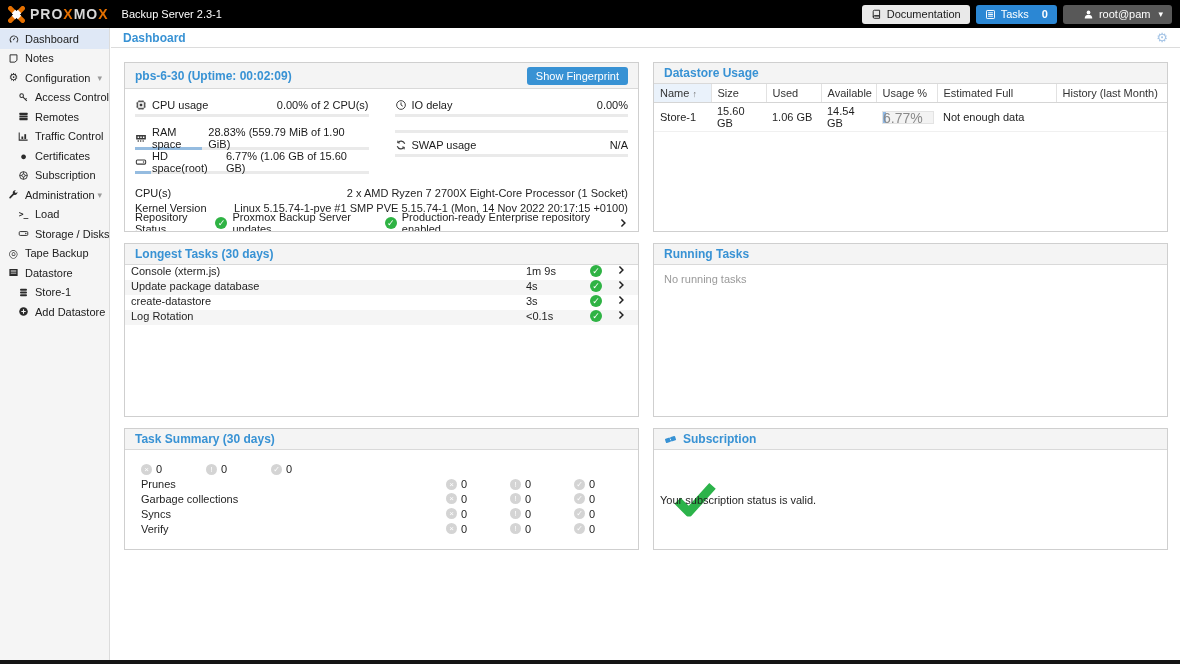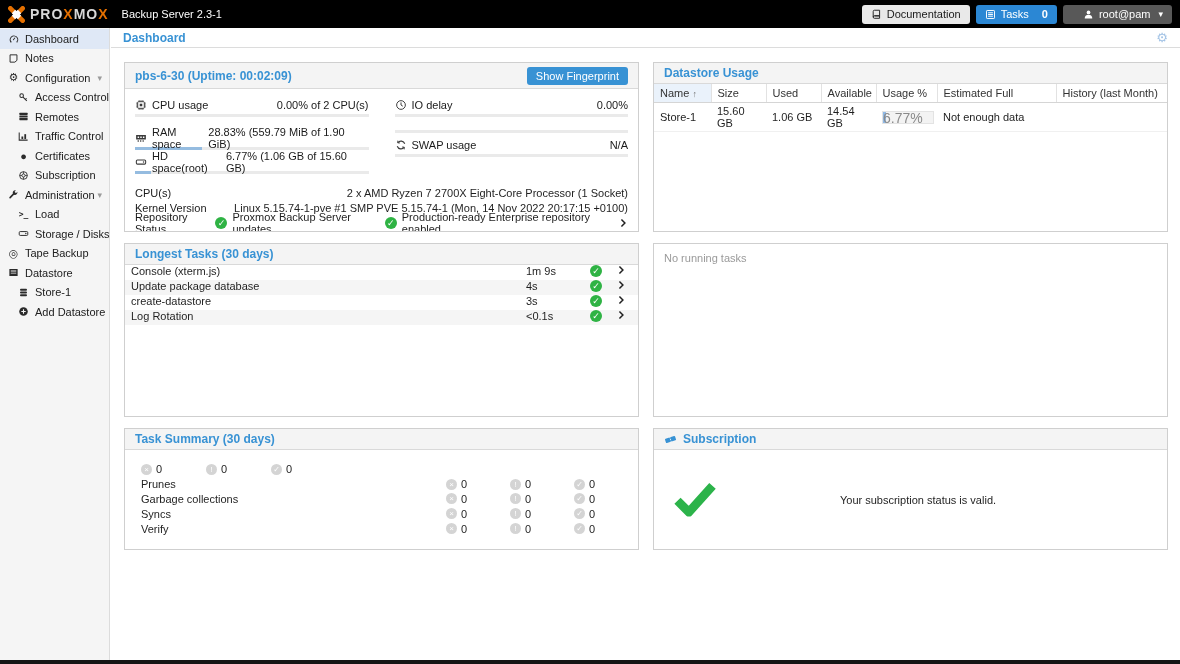--- a/index.html
+++ b/index.html
@@ -94,21 +94,21 @@
   .ts-body { padding-top:12px; }
   .ts-row { display:flex; align-items:center; height:14.8px; padding-left:16px; cursor:pointer; }
   .ts-lbl { width:310px; }
   .ts-col { width:65px; display:flex; align-items:center; gap:4px; }
   .gray-circ { width:11px; height:11px; border-radius:50%; background:#d4d4d4; color:#fff;
     font-size:8px; line-height:11px; text-align:center; flex:none; }
 
   
   .sub-body { position:relative; height:100%; }
   .big-check { position:absolute; left:20px; top:50%; transform:translateY(-50%); }
-  .sub-text { position:absolute; left:15px; right:0; top:50%; transform:translateY(-50%); text-align:center; }
+  .sub-text { position:absolute; left:6px; right:0; top:50%; transform:translateY(-50%); }
 </style>
 </head>
 <body>
 
 <div class="top-header">
   <div class="logo">
     <svg width="17" height="17" viewBox="0 0 18 18">
       <path d="M2.5 2.5L15.5 15.5M15.5 2.5L2.5 15.5" stroke="#e57000" stroke-width="5" stroke-linecap="round"></path>
       <path d="M5.8 5.8L12.2 12.2M12.2 5.8L5.8 12.2" stroke="#fff" stroke-width="5"></path>
     </svg>
@@ -496,20 +496,23 @@
           <span class="lt-ch chev">
               <svg viewBox="0 0 16 16" width="10" height="10" fill="none" stroke="currentColor" stroke-width="2.4">
                 <path d="M5.5 2.5L11 8l-5.5 5.5"></path>
               </svg>
             </span>
         </div>
       </div>
     </div>
 
     <div class="panel">
+      <div class="panel-header">
+          <span>Running Tasks</span>
+        </div>
       <div class="panel-body">
         <div class="empty-text">No running tasks</div>
       </div>
     </div>
 
     <div class="panel">
       <div class="panel-header">
           <span>Task Summary (30 days)</span>
         </div>
       <div class="panel-body ts-body">

